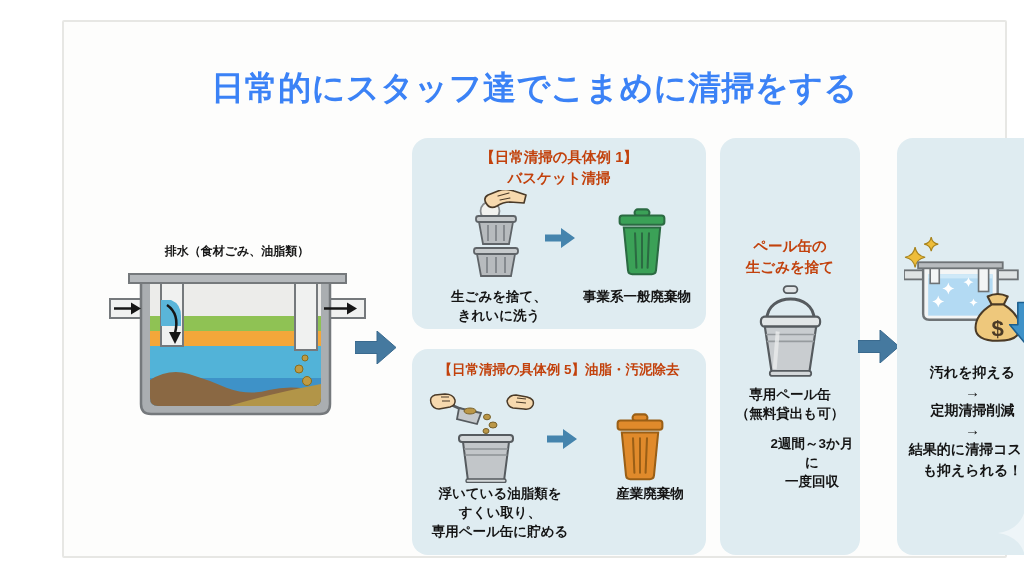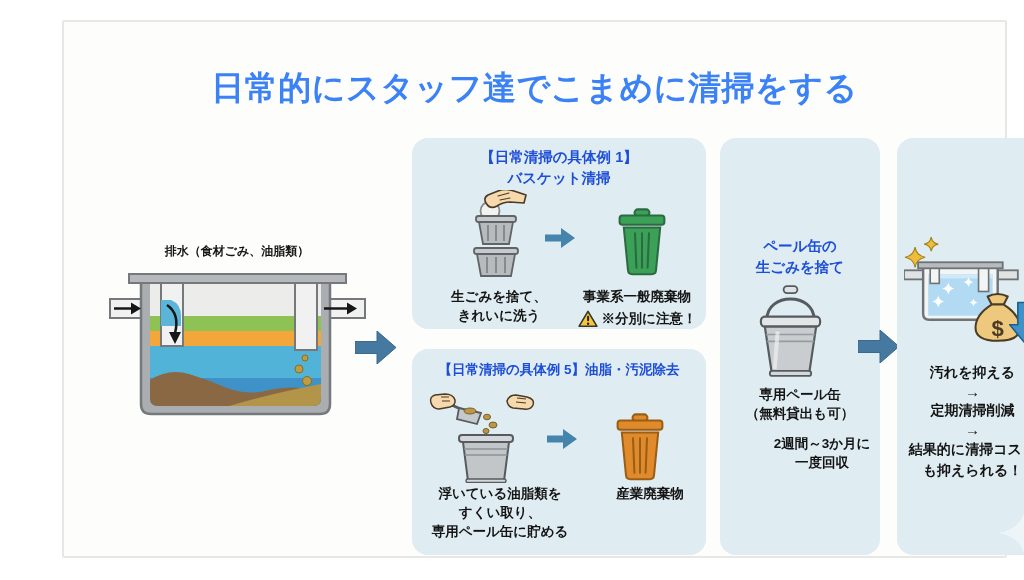--- a/index.html
+++ b/index.html
@@ -6,24 +6,24 @@
   .stage{position:relative;width:1024px;height:580px;background:#ffffff;
          font-family:"Liberation Sans",sans-serif;overflow:hidden;color:#141414;}
   .card{position:absolute;left:62px;top:20px;width:941px;height:534px;
         background:#fdfdfc;border:2px solid #e7e7e4;border-radius:2px;}
   .title{position:absolute;left:0;right:0;top:44px;text-align:center;
          font-size:33px;font-weight:800;color:#3b82f6;letter-spacing:.5px;}
   .abs{position:absolute;}
   .panel{position:absolute;background:#dfecf1;border-radius:16px;overflow:hidden;}
   #panel1{left:348px;top:116px;width:294px;height:191px;}
   #panel2{left:348px;top:327px;width:294px;height:206px;}
-  #panel3{left:656px;top:116px;width:160px;height:417px;}
+  #panel3{left:656px;top:116px;width:140px;height:417px;}
   #panel4{left:833px;top:116px;width:151px;height:417px;}
   .panel-header{position:absolute;left:0;right:0;text-align:center;
-                font-size:14.5px;font-weight:800;line-height:1.45;color:#1d4ed8;}
+                font-size:14.5px;font-weight:800;line-height:1.45;color:#c2410c;}
   .caption{position:absolute;text-align:center;font-size:13.5px;font-weight:800;
            line-height:1.4;color:#141414;}
   .p4-line{font-size:14px;font-weight:800;line-height:1.5;}
   .p4-arrow{font-size:15px;font-weight:800;line-height:1.15;}
   .trap-label{position:absolute;left:47px;top:221px;width:252px;text-align:center;
               font-size:12px;font-weight:800;color:#141414;}
   svg{display:block;}
   .warn-row{display:flex;justify-content:center;align-items:center;gap:4px;margin-top:3px;}
   
   .can-green .can-fill{fill:#3ba157;stroke:#2b6a42;}
@@ -114,28 +114,20 @@
           <path d="M10.5 21 H49.5 L45 67 Q44.6 71 40.5 71 H19.5 Q15.4 71 15 67 Z" class="can-fill"></path>
           <path d="M22.5 27 L24 64 M30 27 L30 64 M37.5 27 L36 64" class="can-lines"></path>
         </svg>
       </div>
       <div class="caption" style="left:12px;top:150px;width:150px;">
         <div>生ごみを捨て、</div>
         <div>きれいに洗う</div>
       </div>
       <div class="caption" style="left:162px;top:150px;width:126px;">
         <div>事業系一般廃棄物</div>
-        <div class="warn-row">
-          <svg viewBox="0 0 22 20" width="20" height="18">
-            <path d="M11 1.5 L20.8 18 H1.2 Z" fill="#f6c838" stroke="#35342e" stroke-width="1.8" stroke-linejoin="round"></path>
-            <rect x="10" y="6.5" width="2.2" height="6" rx="1" fill="#222"></rect>
-            <circle cx="11.1" cy="15.3" r="1.4" fill="#222"></circle>
-          </svg>
-          <span>※分別に注意！</span>
-        </div>
       </div>
     </div>
 
     <div class="panel" id="panel2">
       <div class="panel-header" style="top:11px;font-size:13.5px;">【日常清掃の具体例 5】油脂・汚泥除去</div>
       <div class="abs" style="left:17px;top:44px;width:110px;height:90px;">
         <svg viewBox="0 0 110 90" width="110" height="90">
           <rect x="30" y="42" width="54" height="7" rx="3" fill="#d4d8da" stroke="#565b5f" stroke-width="2"></rect>
           <path d="M34 49 H80 L75 88 H39 Z" fill="#c2c6c9" stroke="#565b5f" stroke-width="2"></path>
           <path d="M35 56 H79 M35.7 62 H78.3" stroke="#8d9295" stroke-width="1.6"></path>

